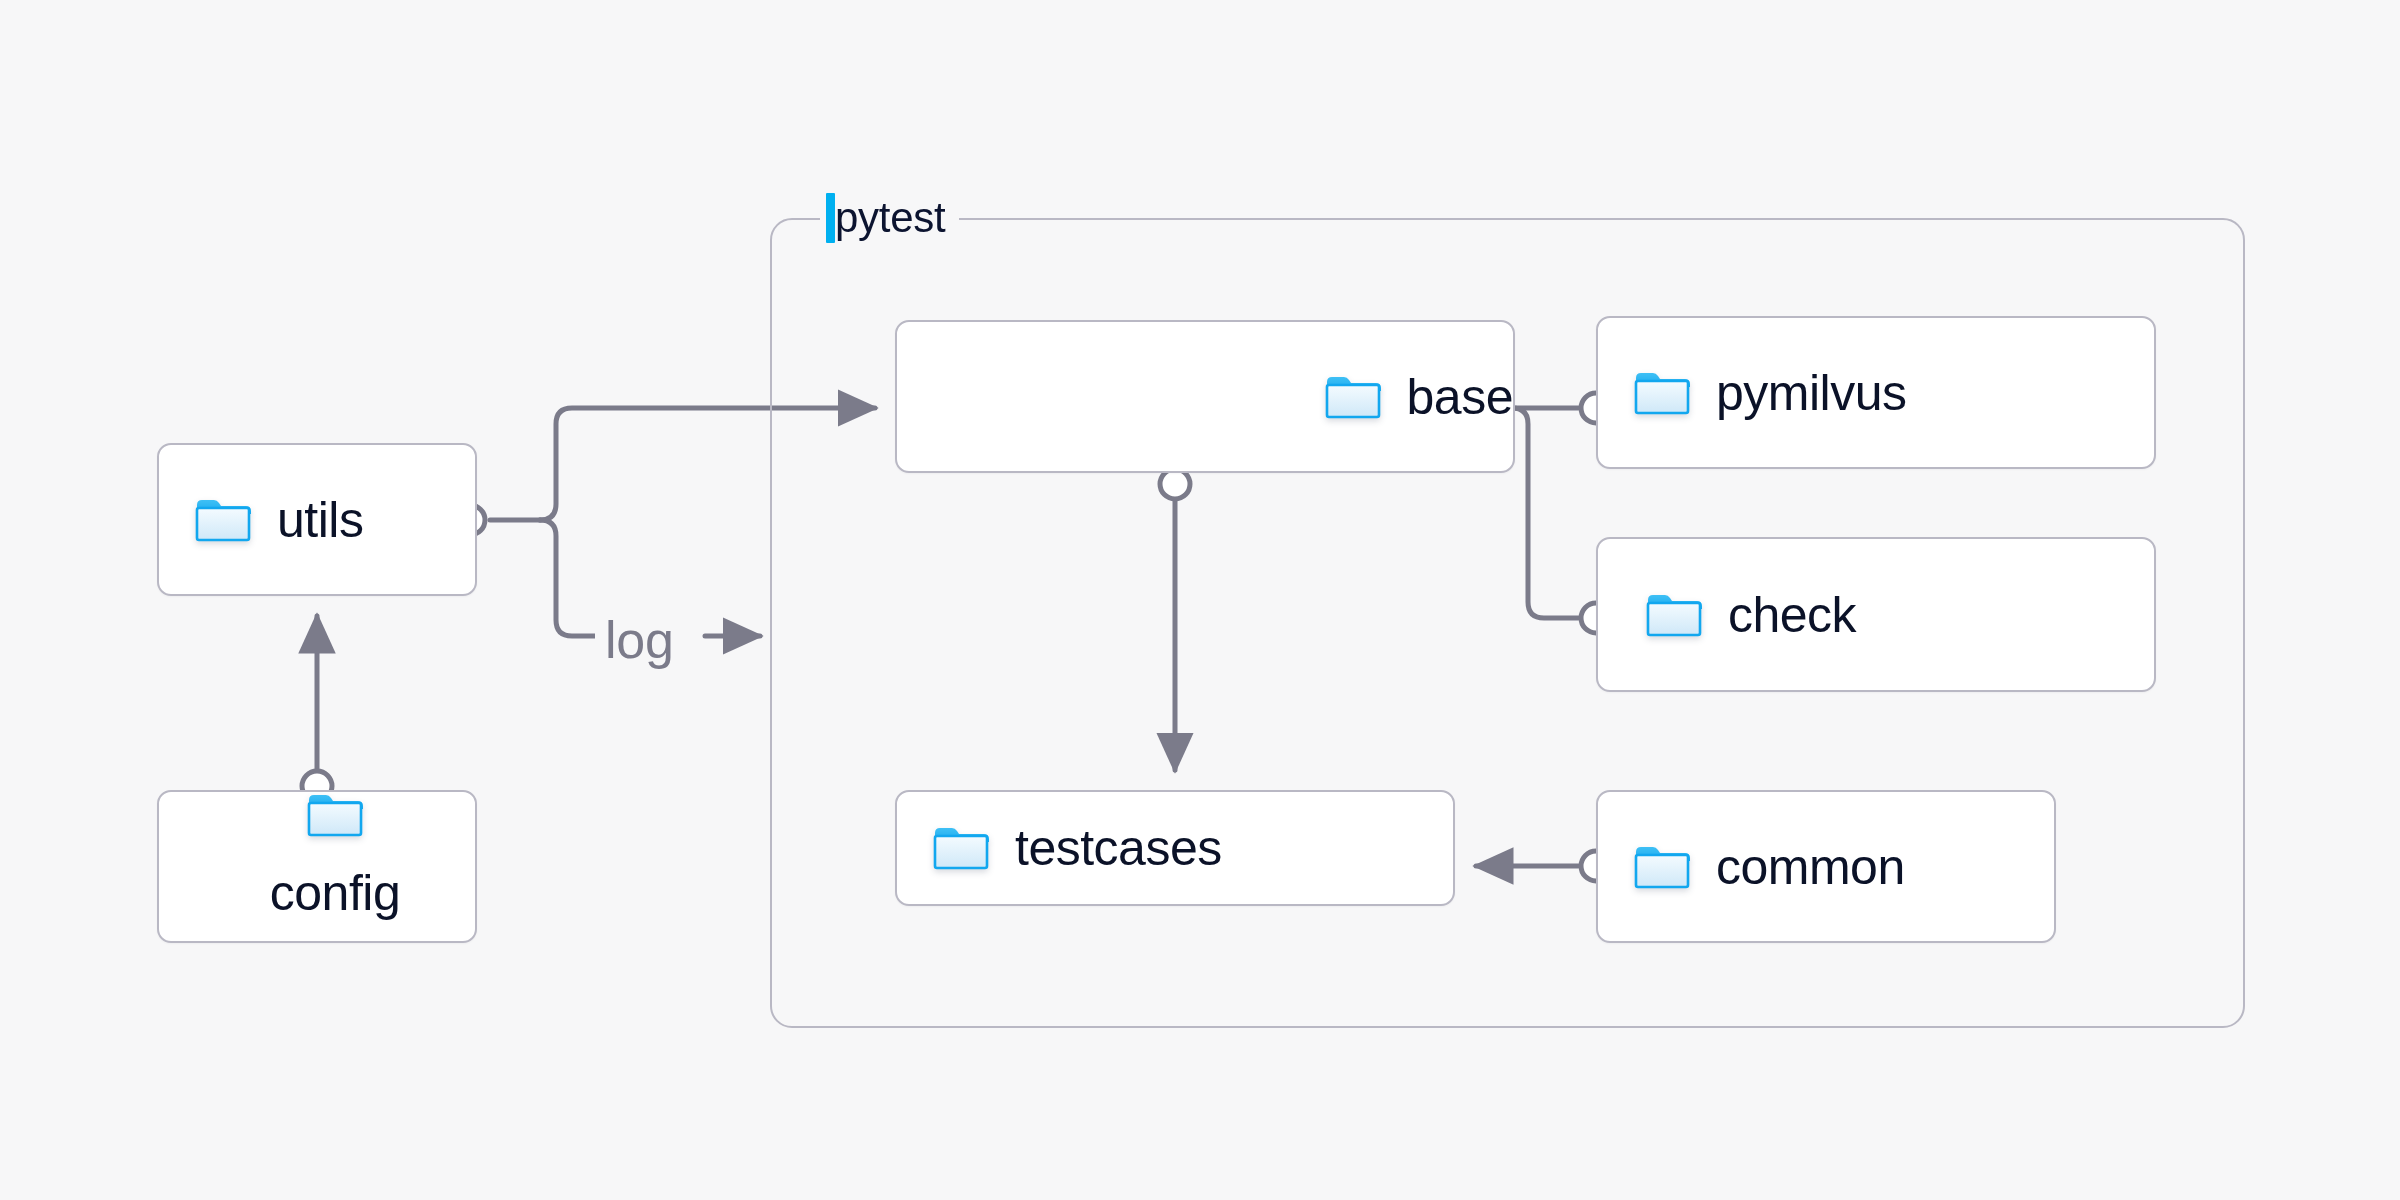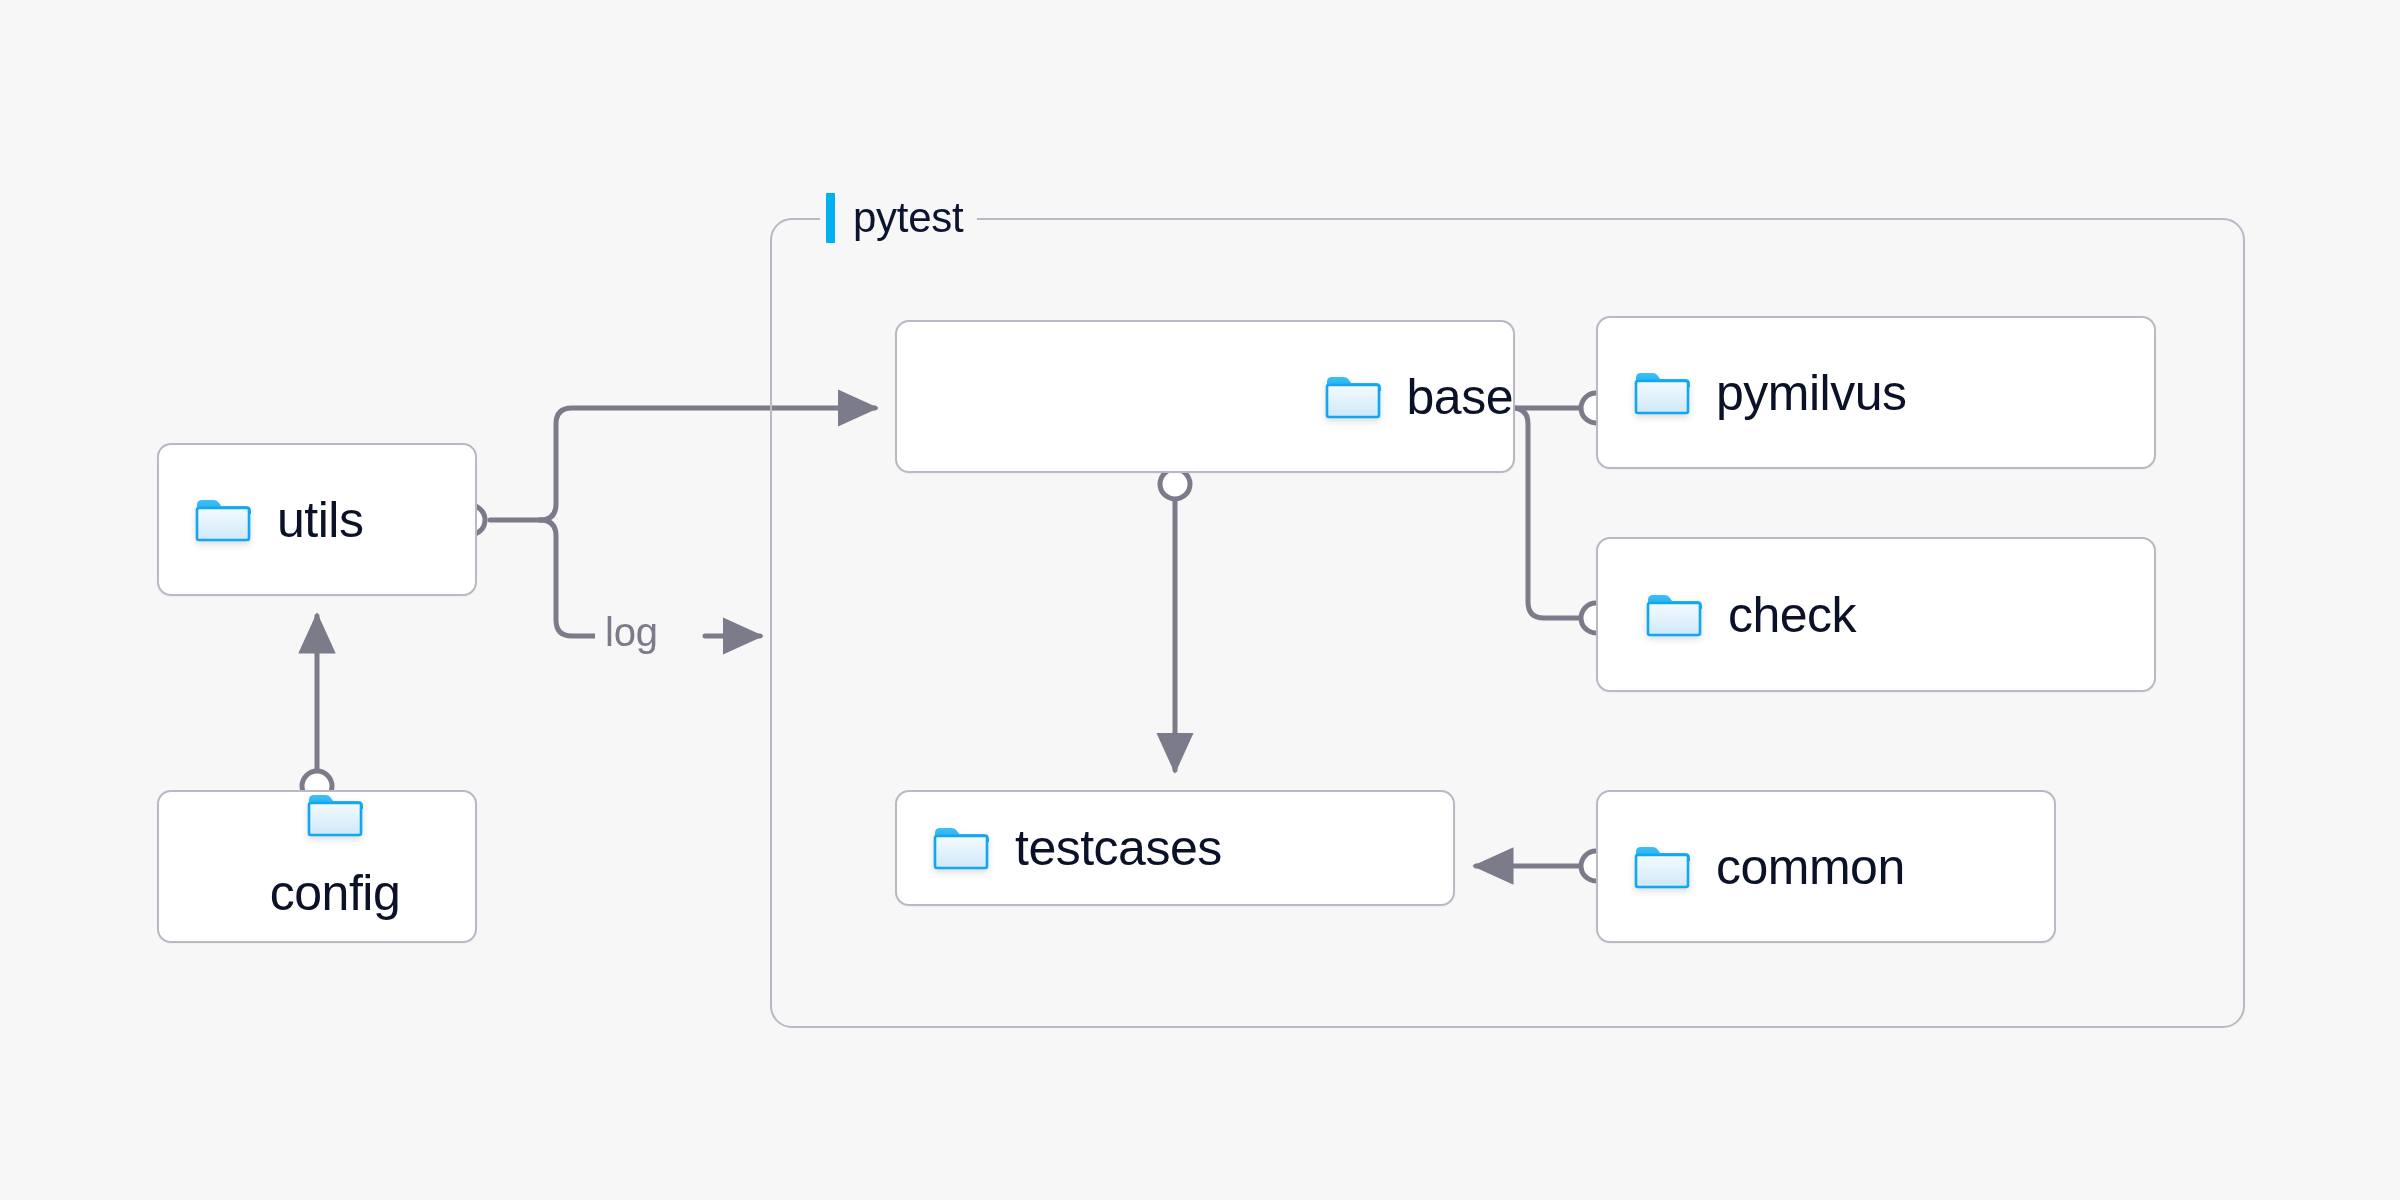--- a/index.html
+++ b/index.html
@@ -34,21 +34,20 @@
     position: absolute;
     box-sizing: border-box;
     border: 2px solid #b9b8c4;
     border-radius: 22px;
     background: transparent;
   }
   .group-label {
     position: absolute;
     display: flex;
     align-items: center;
-    gap: 18px;
     background: #f7f7f8;
     padding: 0 14px 0 6px;
     height: 56px;
     justify-content: center;
   }
   .group-bar {
     width: 9px;
     height: 50px;
     background: #00b0f0;
     border-radius: 1px;
@@ -84,21 +83,21 @@
     flex: 0 0 auto;
     width: 56px;
     height: 46px;
     position: relative;
     filter: drop-shadow(0 3px 3px rgba(20,30,60,0.16));
   }
   .folder-icon svg { display: block; }
   
   .edge-label {
     position: absolute;
-    font-size: 40px;
+    font-size: 52px;
     color: #7b7b8a;
     background: #f7f7f8;
     padding: 0 10px;
     white-space: nowrap;
     letter-spacing: -0.2px;
   }
 </style>
 </head>
 <body>
 

